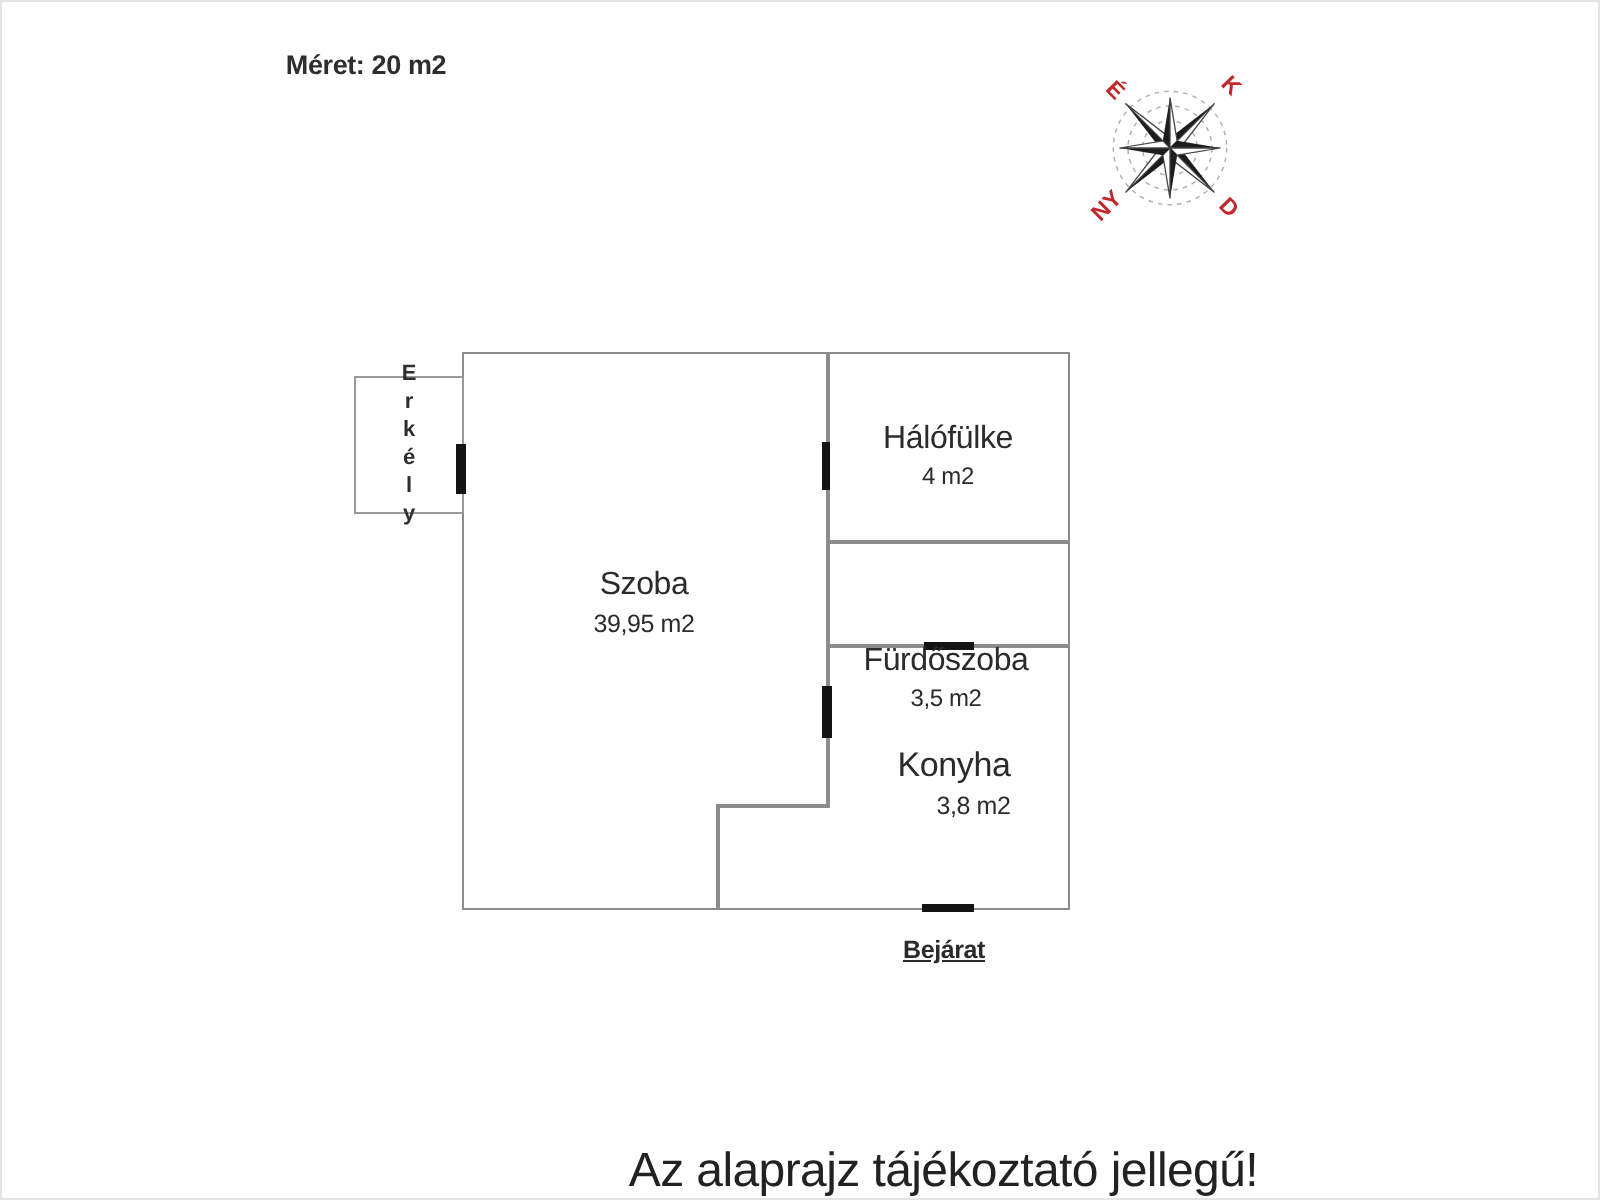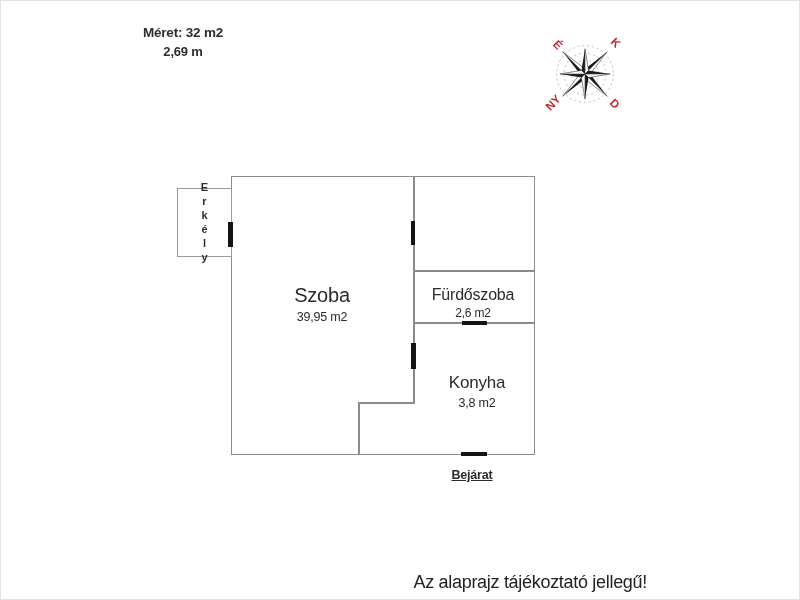--- a/index.html
+++ b/index.html
@@ -27,44 +27,43 @@
     display:flex;align-items:center;justify-content:center;
   }
   .balcony span{
     writing-mode:vertical-rl;text-orientation:upright;
     font-size:11px;font-weight:bold;letter-spacing:2px;color:#2e2e2e;
   }
   .door{position:absolute;background:#141414;}
   .room-label{position:absolute;transform:translateX(-50%);text-align:center;white-space:nowrap;}
   .room-name{letter-spacing:-0.2px;color:#2b2b2b;}
   .room-area{letter-spacing:-0.2px;color:#2b2b2b;}
-  .lbl-szoba .room-name{font-size:20px;}
+  .lbl-szoba .room-name{font-size:16px;}
   .lbl-szoba .room-area{font-size:12.5px;margin-top:3px;}
   .lbl-halo .room-name{font-size:16px;}
   .lbl-halo .room-area{font-size:12px;margin-top:2px;}
-  .lbl-furdo .room-name{font-size:16px;}
+  .lbl-furdo .room-name{font-size:16px;margin-top:36px;}
   .lbl-furdo .room-area{font-size:12px;margin-top:2px;}
   .lbl-konyha .room-name{font-size:17px;}
-  .lbl-konyha .room-area{font-size:12.5px;margin-top:3px;}
+  .lbl-konyha .room-area{font-size:12.5px;margin-top:3px;text-align:right;}
   .entrance{position:absolute;left:472px;top:468px;transform:translateX(-50%);
     font-size:12.5px;font-weight:bold;letter-spacing:-0.2px;color:#2b2b2b;text-decoration:underline;}
   
   .disclaimer{
-    position:absolute;right:153px;top:572px;font-size:18px;color:#222;
+    position:absolute;right:171px;top:572px;font-size:24px;color:#222;
     letter-spacing:-0.3px;white-space:nowrap;
   }
 </style>
 </head>
 <body>
 
 <div id="page">
 
   <div class="meta">
-    <div class="size">Méret: 32 m2</div>
-    <div class="hval">2,69 m</div>
+    <div class="size">Méret: 20 m2</div>
   </div>
 
   <div class="compass">
     <svg width="84" height="84" viewBox="0 0 80 80">
       <g stroke="#b7afa7" fill="none" stroke-width="0.7" stroke-dasharray="2.2,2.4">
         <circle cx="40" cy="40" r="13"></circle>
         <circle cx="40" cy="40" r="20"></circle>
         <circle cx="40" cy="40" r="27"></circle>
       </g>
 
@@ -113,23 +112,27 @@
   <div class="door" style="left:228px;top:222px;width:4.5px;height:25px;"></div>
   <div class="door" style="left:410.5px;top:221px;width:4.5px;height:24px;"></div>
   <div class="door" style="left:411px;top:343px;width:4.5px;height:26px;"></div>
   <div class="door" style="left:462px;top:321px;width:25px;height:4px;"></div>
   <div class="door" style="left:461px;top:452px;width:26px;height:4px;"></div>
 
   <div class="room-label lbl-szoba" style="left:322px;top:284px;">
     <div class="room-name">Szoba</div>
     <div class="room-area">39,95 m2</div>
   </div>
+  <div class="room-label lbl-halo" style="left:474px;top:211px;">
+    <div class="room-name">Hálófülke</div>
+    <div class="room-area">4 m2</div>
+  </div>
   <div class="room-label lbl-furdo" style="left:473px;top:286px;">
     <div class="room-name">Fürdőszoba</div>
-    <div class="room-area">2,6 m2</div>
+    <div class="room-area">3,5 m2</div>
   </div>
   <div class="room-label lbl-konyha" style="left:477px;top:373px;">
     <div class="room-name">Konyha</div>
     <div class="room-area">3,8 m2</div>
   </div>
 
   <div class="entrance">Bejárat</div>
 
   <div class="disclaimer">Az alaprajz tájékoztató jellegű!</div>
 

